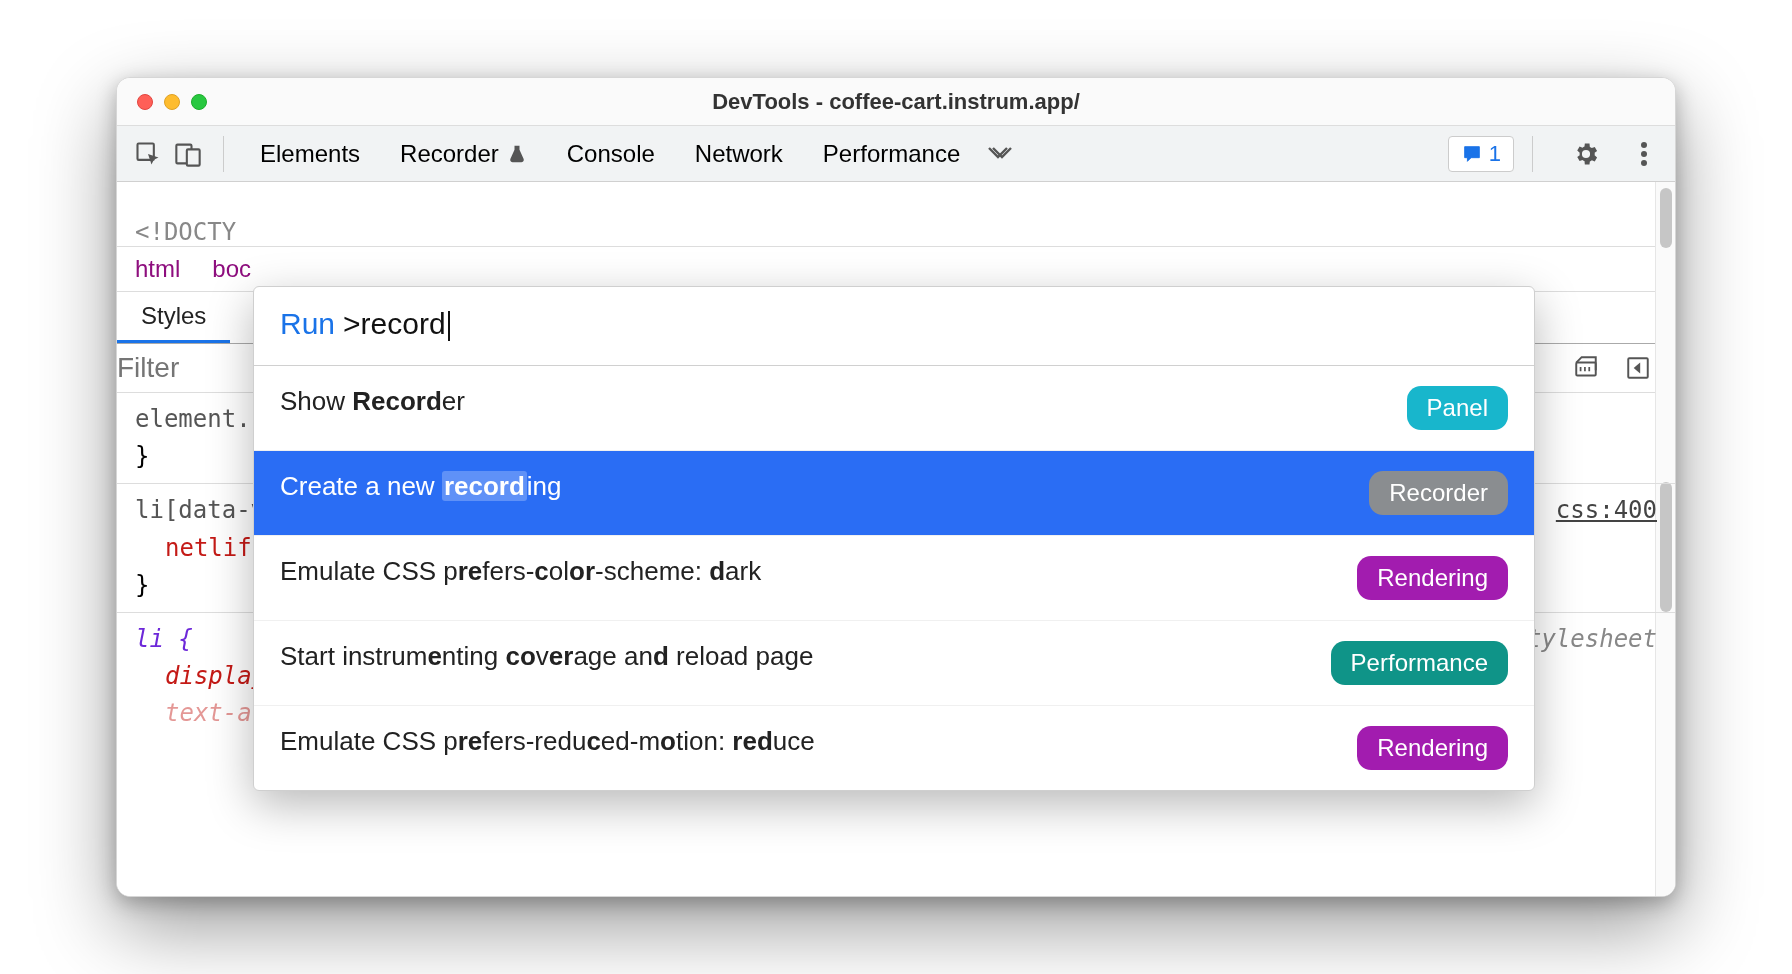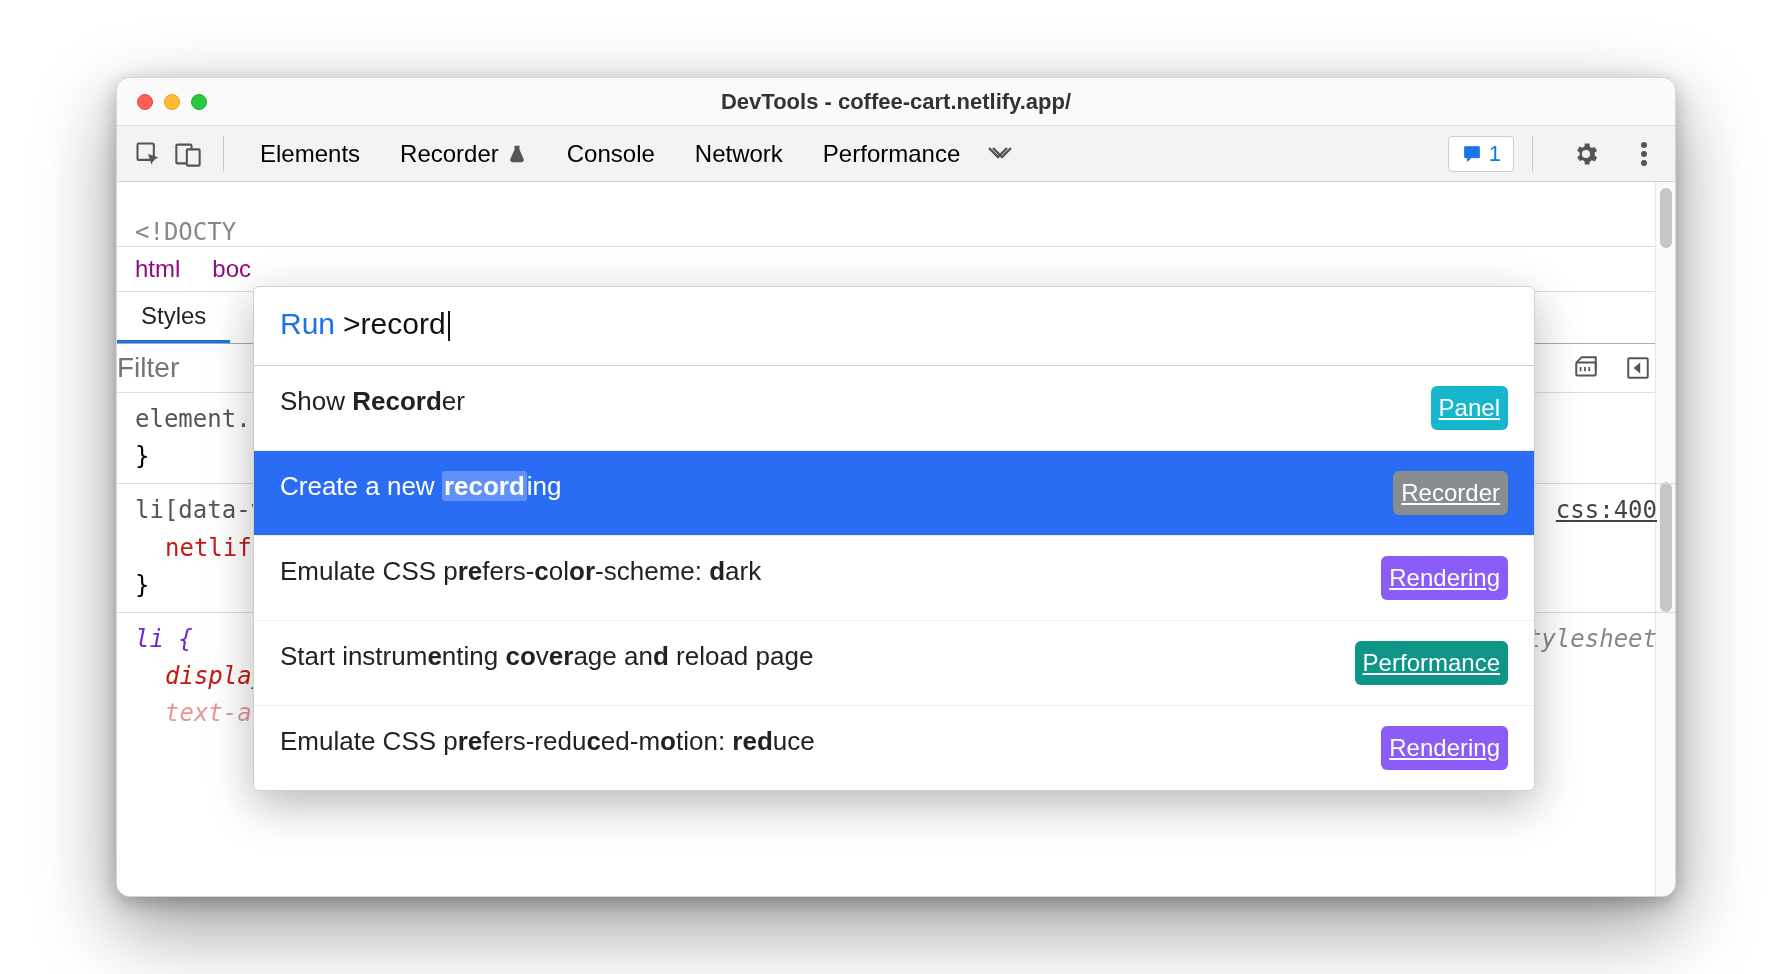--- a/index.html
+++ b/index.html
@@ -114,39 +114,39 @@
   }
   .run-label { color:#1a73e8; }
   .query { color:#111; position:relative; }
   .caret { display:inline-block; width:2px; height:30px; background:#111; vertical-align:middle; margin-left:2px; animation: blink 1s step-end infinite;}
   @keyframes blink { 50% { opacity:0; } }
   .suggestion { display:flex; align-items:flex-start; justify-content:space-between; padding:20px 26px; font-size:26px; color:#222; cursor:pointer; border-bottom:1px solid #f0f0f0;}
   .suggestion:last-child { border-bottom:none; }
   .suggestion.selected { background:#2a6df4; color:#fff; }
   .sugg-text b { font-weight:700; }
   .sugg-text .hl { background:rgba(255,255,255,0.25); padding:0 2px; border-radius:3px;}
-  .badge { border-radius:6px; padding:8px 8px; font-size:24px; color:#fff; font-weight:500;text-decoration:underline;}
+  .badge { border-radius:14px; padding:8px 20px; font-size:24px; color:#fff; font-weight:500;}
   .badge.panel { background:#18b6cc; }
   .badge.recorder { background:#8a8d90; }
-  .badge.rendering { background:#8b5cf6; }
+  .badge.rendering { background:#a21caf; }
   .badge.performance { background:#0f9488; }
 
 </style>
 </head>
 <body>
 
 <div class="window">
 
   <div class="titlebar">
     <div class="traffic">
       <div class="dot red"></div>
       <div class="dot yellow"></div>
       <div class="dot green"></div>
     </div>
-    <div class="title">DevTools - coffee-cart.netlify.app/</div>
+    <div class="title">DevTools - coffee-cart.instrum.app/</div>
   </div>
 
   <div class="toolbar">
     <div class="tool-icon">
       <svg width="28" height="28" viewBox="0 0 24 24" fill="none" stroke="currentColor" stroke-width="1.8">
           <rect x="3" y="3" width="14" height="14" rx="1"></rect>
           <path d="M12 12 L21 15 L17 17 L15 21 Z" fill="currentColor" stroke="none"></path>
         </svg>
     </div>
     <div class="tool-icon">

